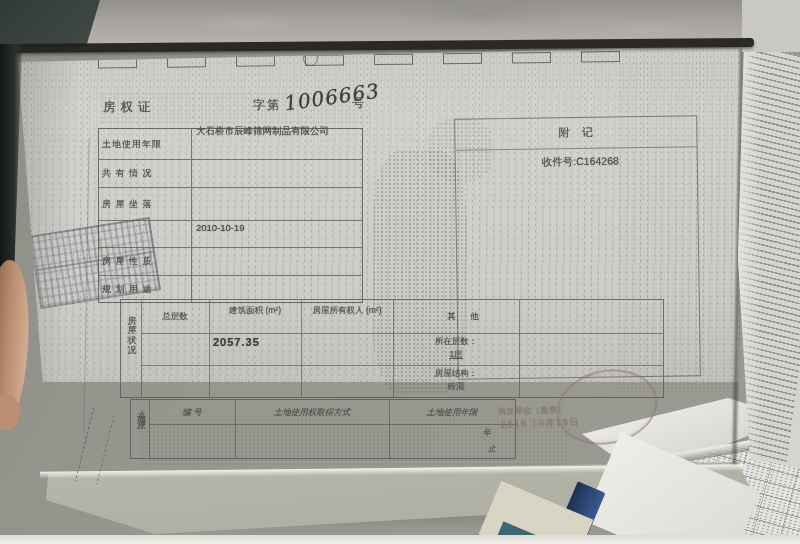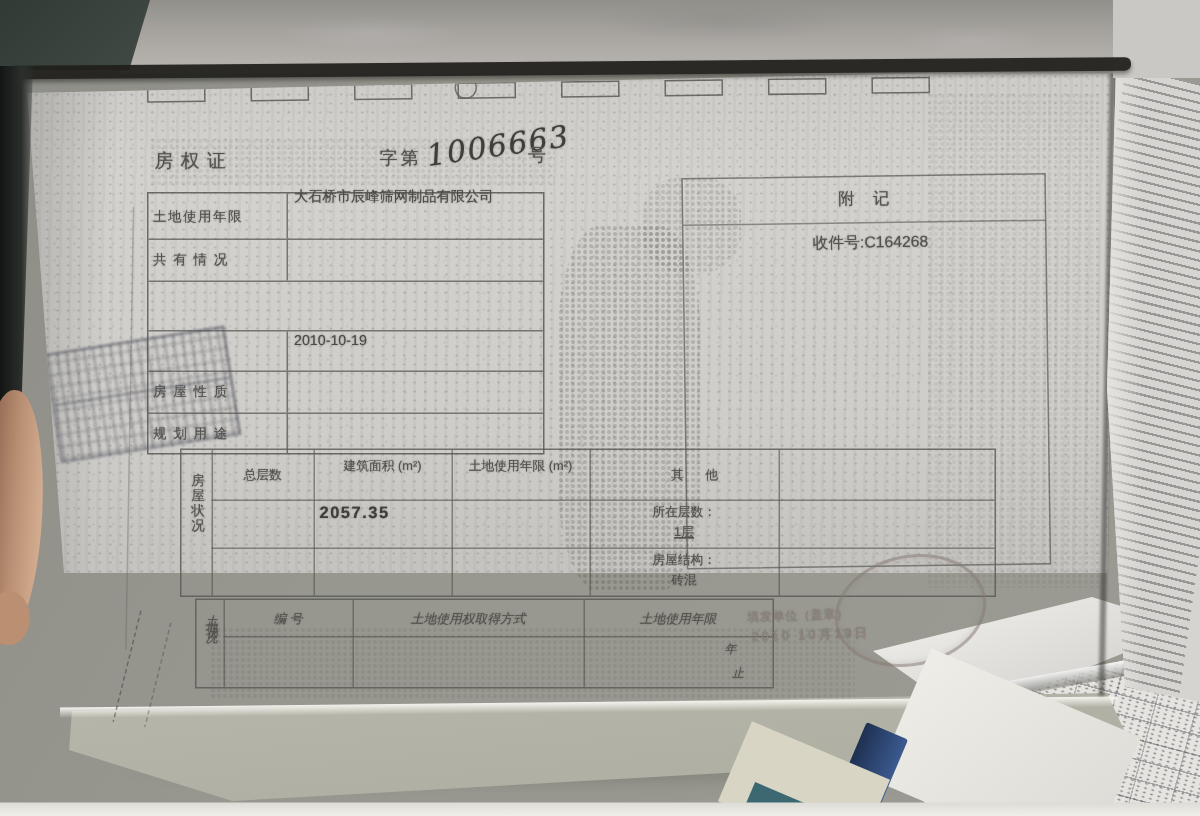--- a/index.html
+++ b/index.html
@@ -205,20 +205,21 @@
     <div class="fields-box">
       <div class="frow" style="height:30px">
         <div class="flabel">土地使用年限</div>
         <div class="fvalue vtop">大石桥市辰峰筛网制品有限公司</div>
       </div>
       <div class="frow" style="height:27px">
         <div class="flabel">共 有 情 况</div>
         <div class="fvalue"></div>
       </div>
       <div class="frow" style="height:32px">
+        <div class="flabel">房 屋 坐 落</div>
       </div>
       <div class="frow" style="height:26px">
         <div class="flabel"></div>
         <div class="fvalue">2010-10-19</div>
       </div>
       <div class="frow" style="height:27px">
         <div class="flabel">房 屋 性 质</div>
       </div>
       <div class="frow" style="height:26px">
         <div class="flabel">规 划 用 途</div>
@@ -234,21 +235,21 @@
       <i class="vl" style="left:20px"></i>
       <i class="vl" style="left:88px"></i>
       <i class="vl" style="left:180px"></i>
       <i class="vl" style="left:272px"></i>
       <i class="vl" style="left:398px"></i>
       <i class="hl" style="left:20px;right:0;top:33px"></i>
       <i class="hl" style="left:20px;right:0;top:65px"></i>
       <div class="sec-label" style="left:4px;top:8px;font-size:9px;letter-spacing:10px">房屋状况</div>
       <div class="hh" style="left:22px;top:11px;width:64px">总层数</div>
       <div class="hh" style="left:90px;top:5px;width:88px">建筑面积 (m²)</div>
-      <div class="hh" style="left:182px;top:5px;width:88px">土地使用年限 (m²)</div>
+      <div class="hh" style="left:182px;top:5px;width:88px">房屋所有权人 (m²)</div>
       <div class="hh" style="left:284px;top:11px;width:122px;letter-spacing:6px">其  他</div>
       <div class="t area-val">2057.35</div>
       <div class="oc" style="top:36px">所在层数：</div>
       <div class="oc u" style="top:49px">1层</div>
       <div class="oc" style="top:68px">房屋结构：</div>
       <div class="oc" style="top:81px">砖混</div>
     </div>
 
     <div class="gridbox land-box">
       <i class="vl" style="left:18px"></i>

